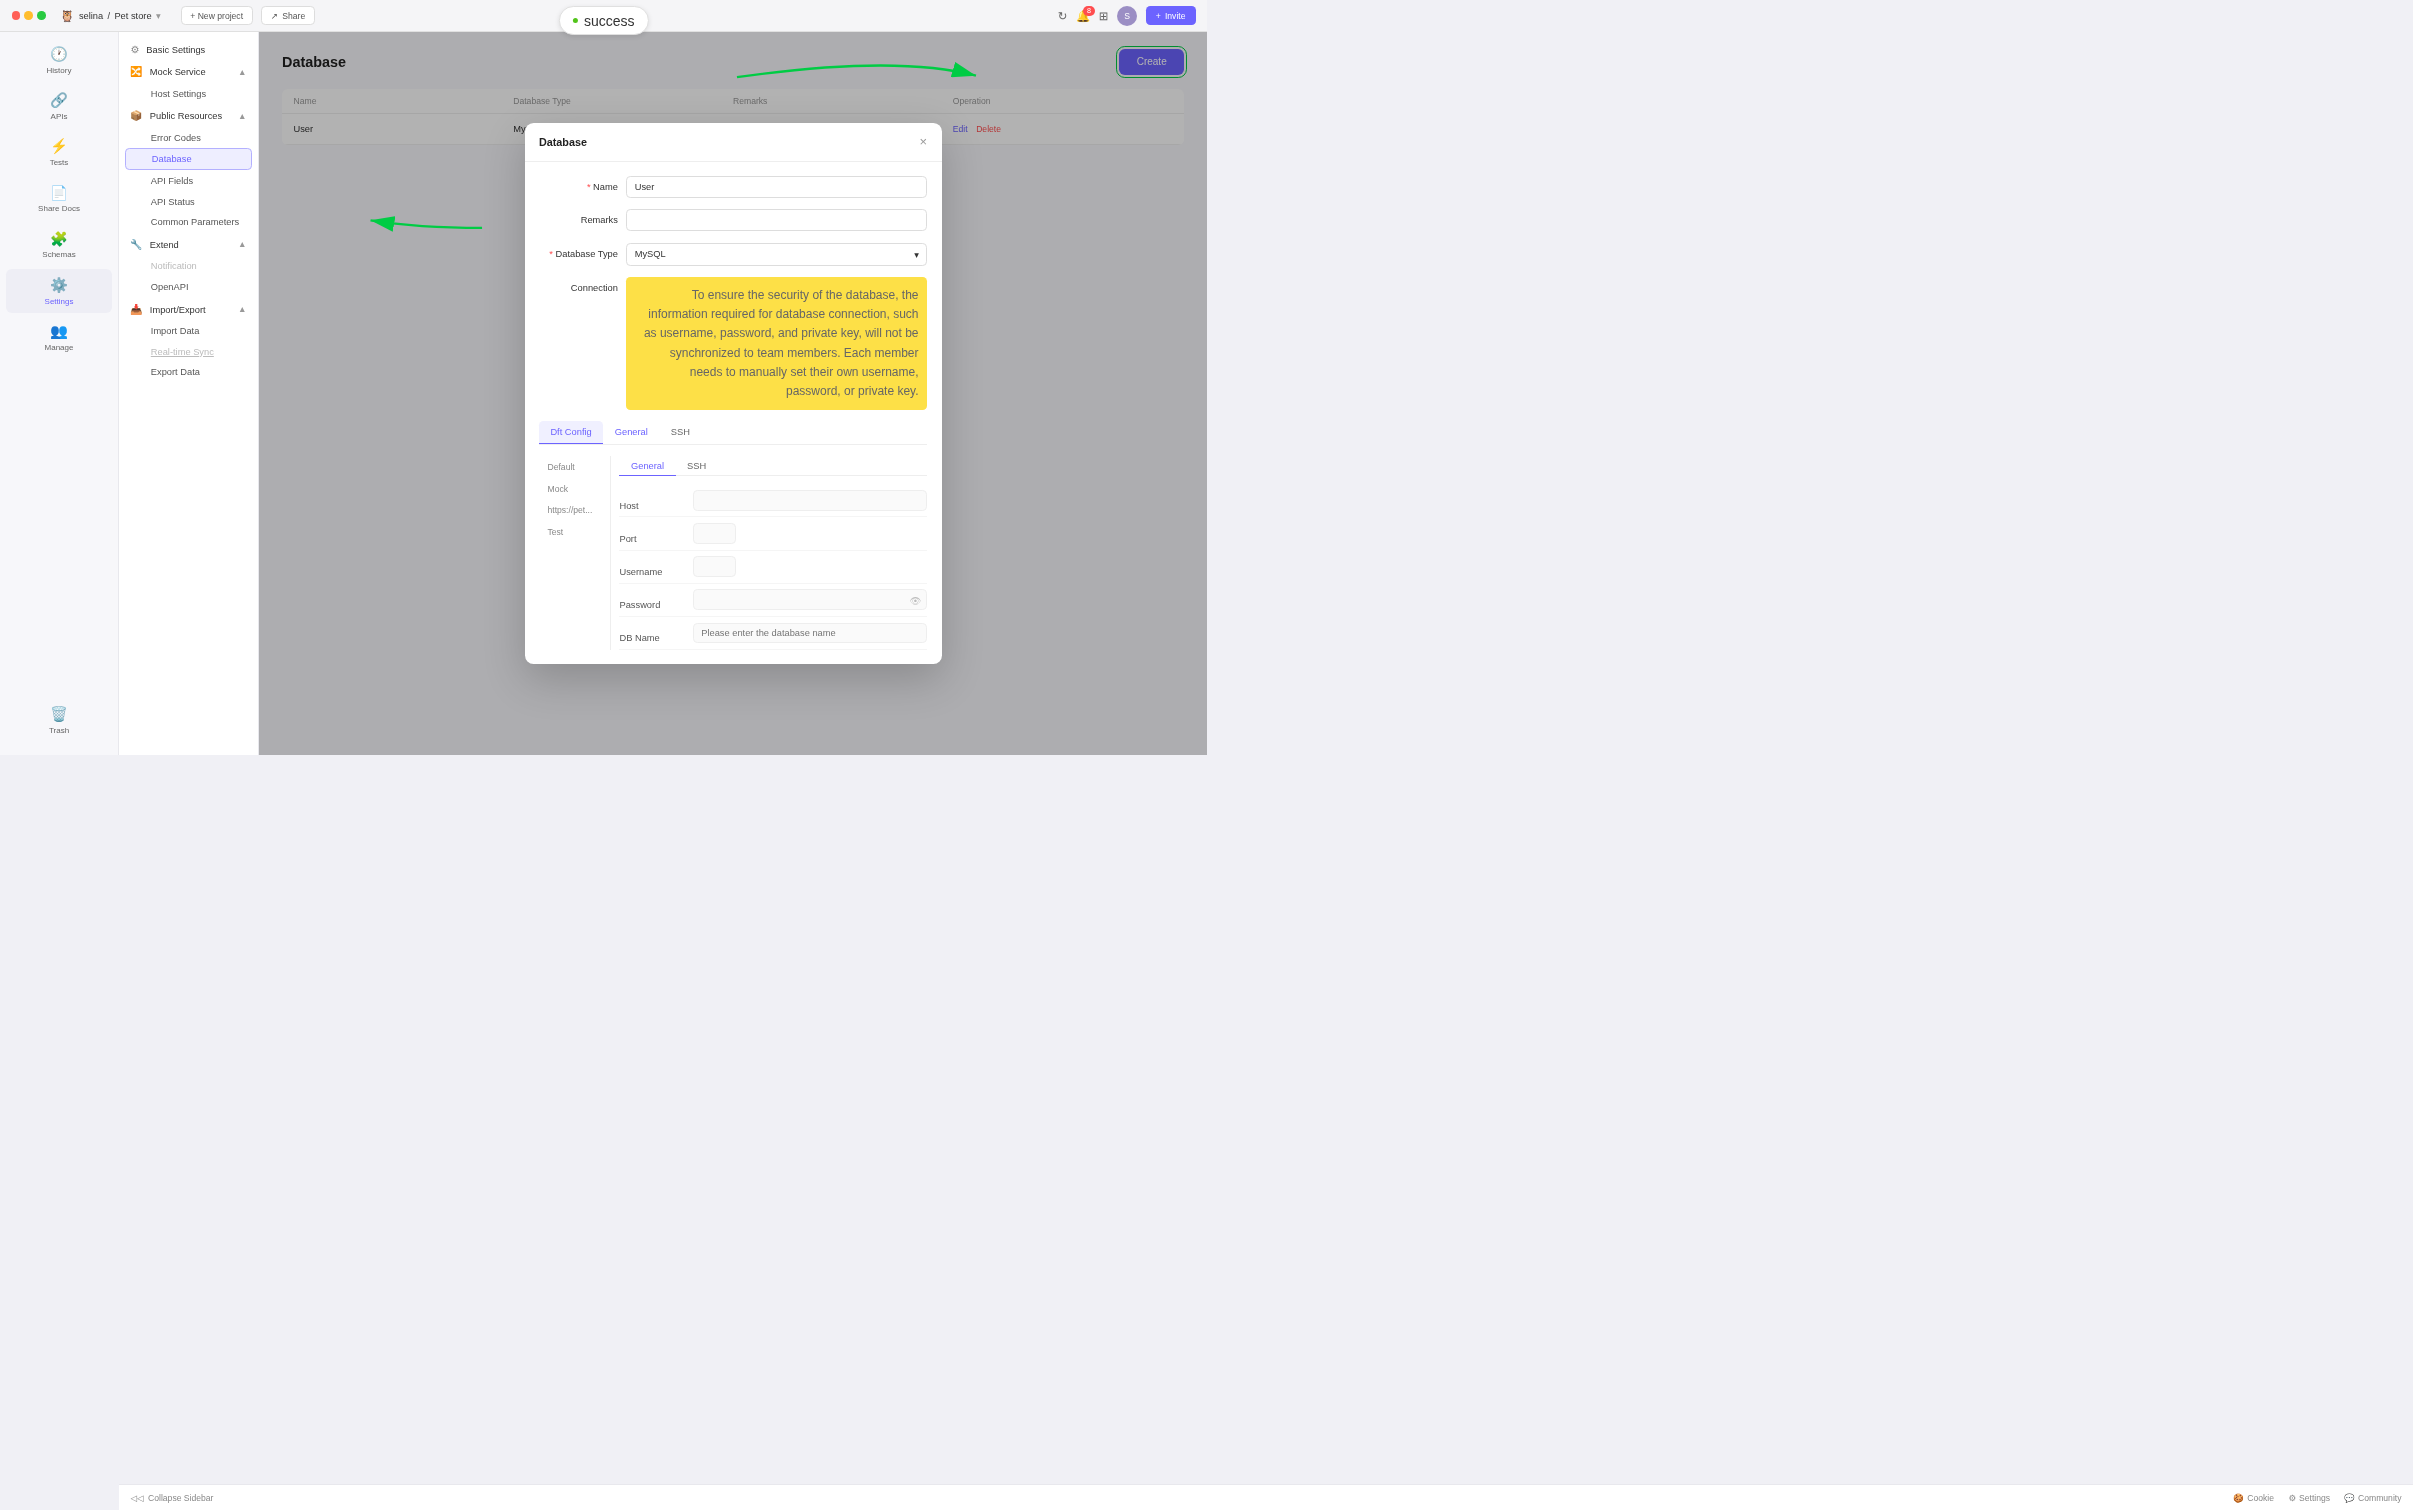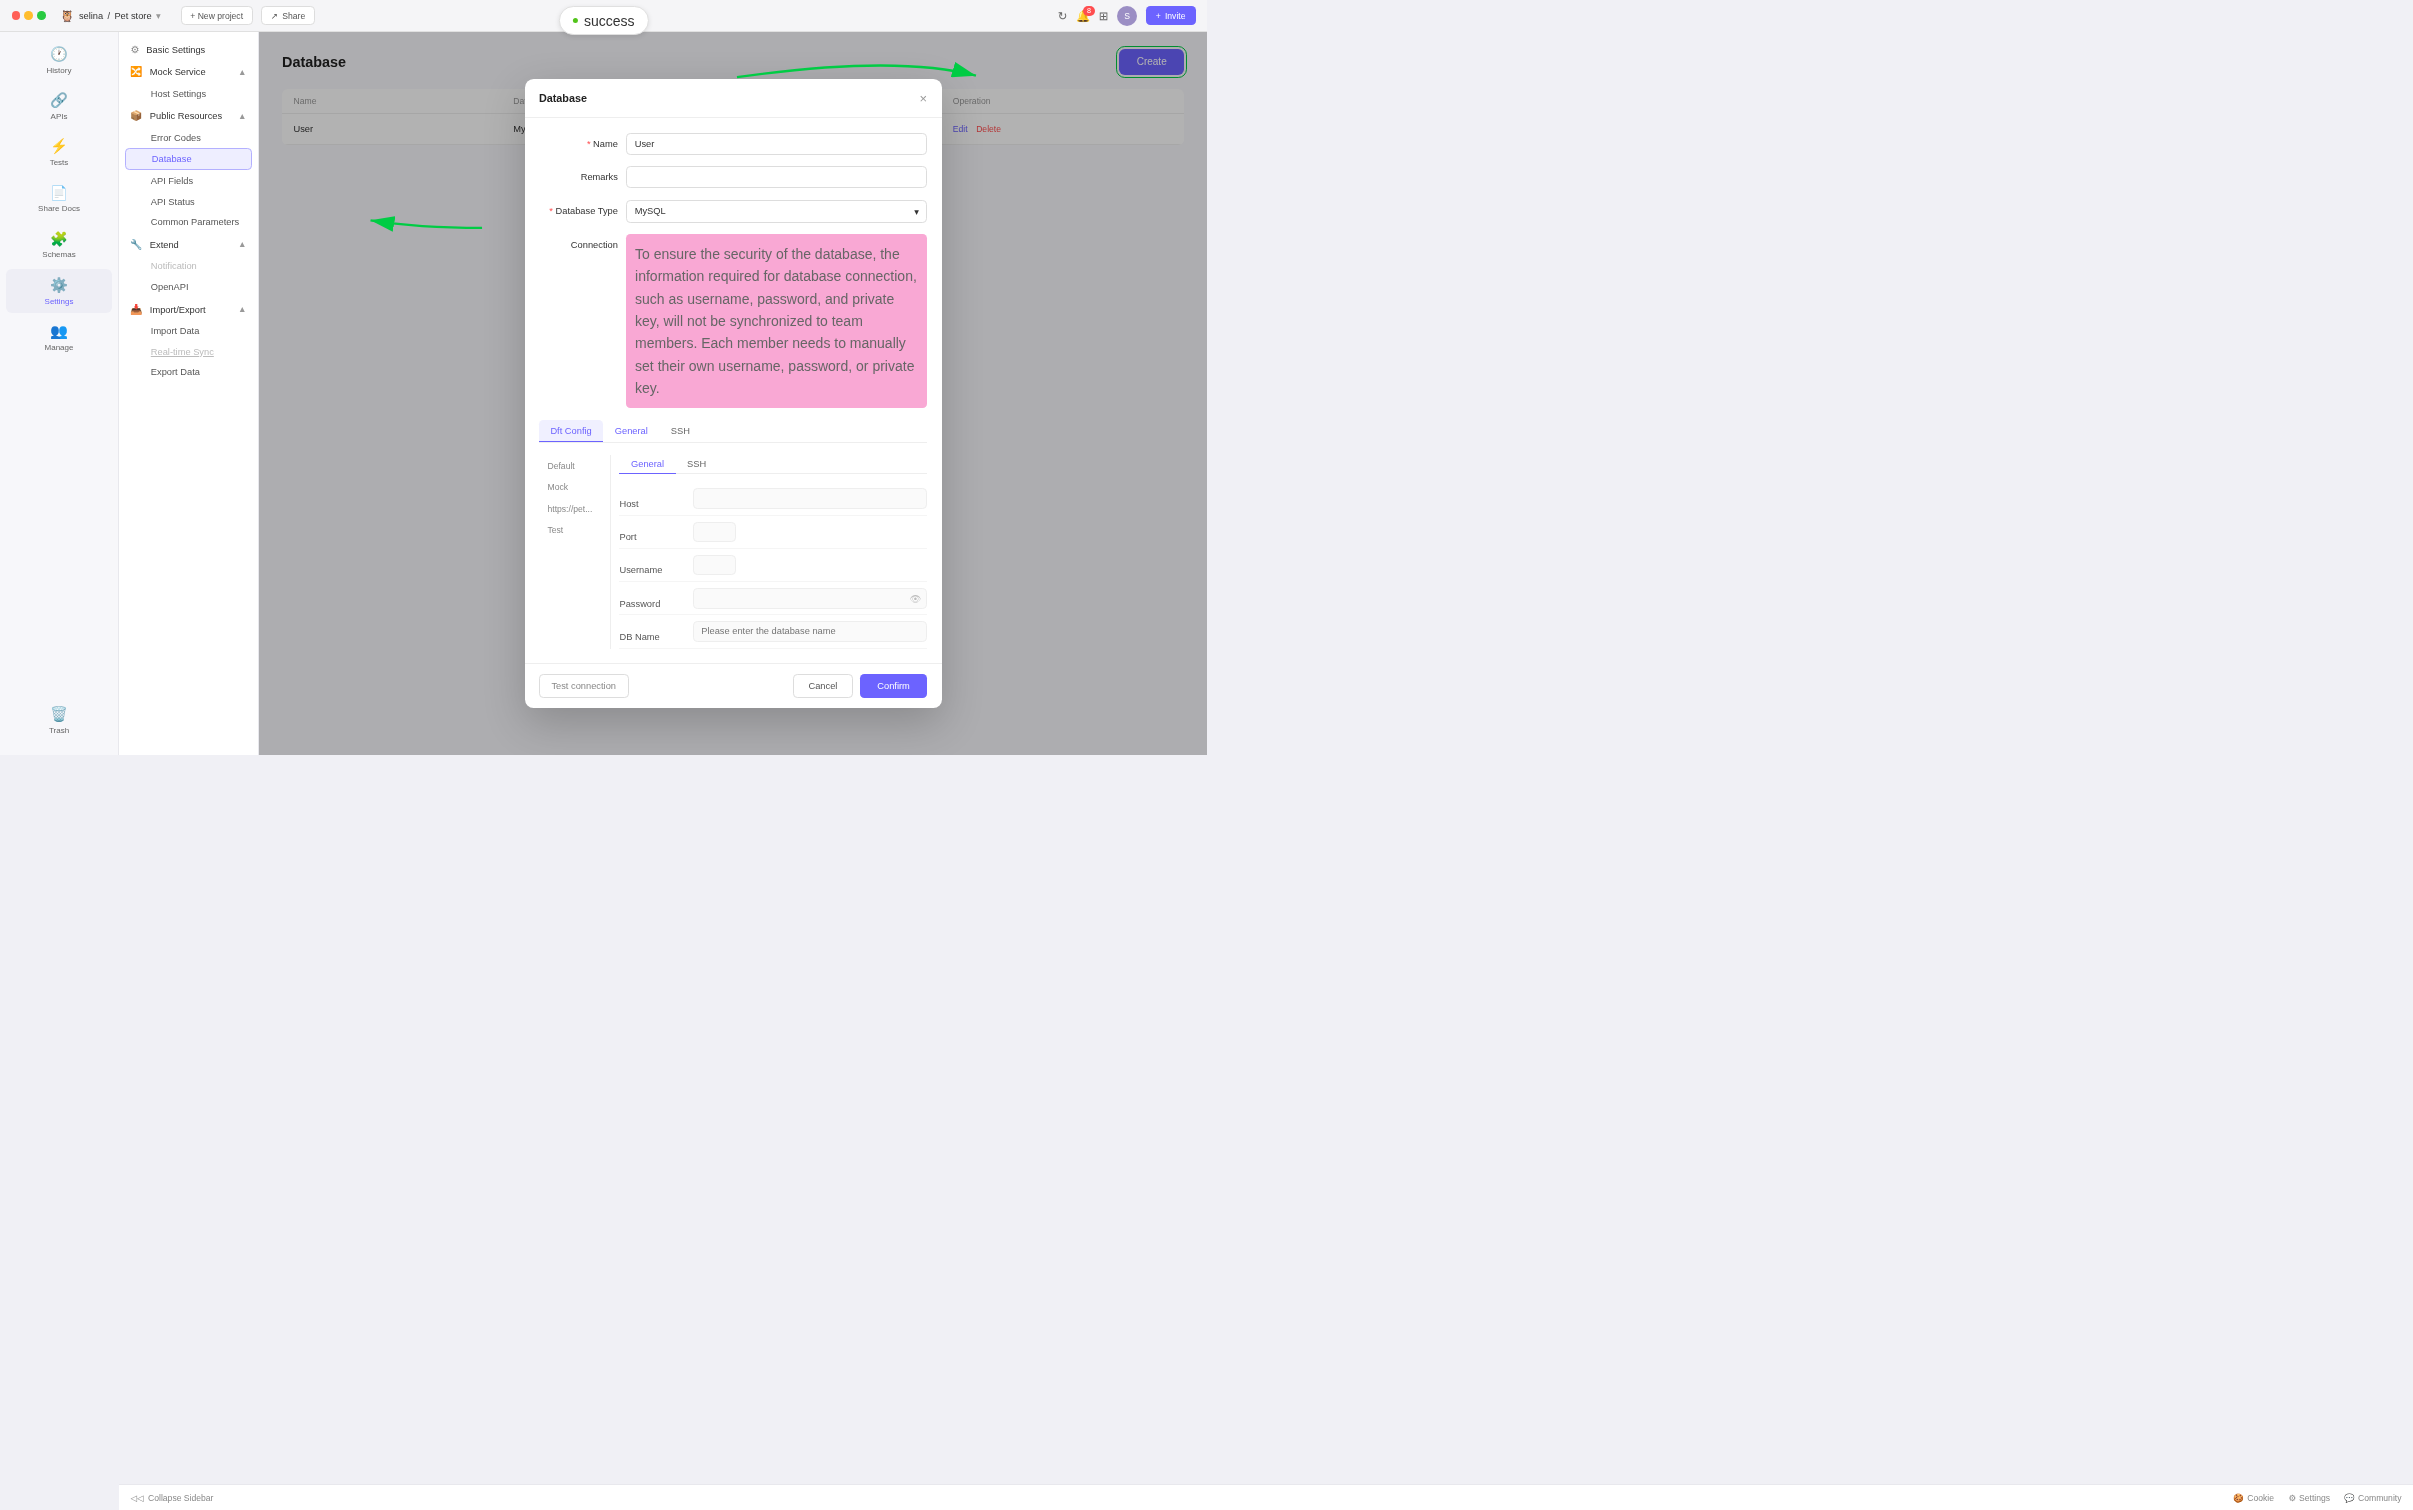--- a/index.html
+++ b/index.html
@@ -224,26 +224,27 @@
       font-size: 9.3px;
       color: #333;
       background: white;
       display: flex;
       align-items: center;
       justify-content: space-between;
       cursor: pointer;
     }
     .connection-info {
       flex: 1;
-      background: #f9a8d4;
+      background: #fde047;
       border-radius: 4.3px;
       padding: 8.6px;
-      font-size: 14px;
+      font-size: 12px;
       color: #666;
       line-height: 1.6;
+      text-align: right;
     }
 
     
     .config-tabs {
       display: flex;
       border-bottom: 0.7px solid #eee;
       margin-bottom: 11.5px;
       gap: 0;
     }
     .config-tab-item {
@@ -673,27 +674,20 @@
                   <label class="gen-label" data-name="db-name-label">DB Name</label>
                   <div class="gen-input-wrap" data-name="db-name-input-wrap">
                     <input class="gen-input placeholder-style" type="text" data-name="db-name-input" value="" placeholder="Please enter the database name" style="">
                   </div>
                 </div>
               </div>
             </div>
           </div>
         </div>
 
-        <div class="modal-footer" data-name="modal-footer">
-          <button class="test-conn-btn" data-name="test-connection-button">Test connection</button>
-          <div class="footer-right" data-name="footer-right-buttons">
-            <button class="cancel-btn" data-name="cancel-button">Cancel</button>
-            <button class="confirm-btn" data-name="confirm-button">Confirm</button>
-          </div>
-        </div>
       </div>
     </div>
 
     <svg class="arrow-svg" data-name="annotation-arrows" viewBox="0 0 1190 960" preserveAspectRatio="none" style="position:absolute;top:0;left:0;width:100%;height:100%;pointer-events:none;">
 
       <defs>
         <marker id="arrowhead" markerWidth="10" markerHeight="7" refX="10" refY="3.5" orient="auto">
           <polygon points="0 0, 10 3.5, 0 7" fill="#00cc44"></polygon>
         </marker>
       </defs>

